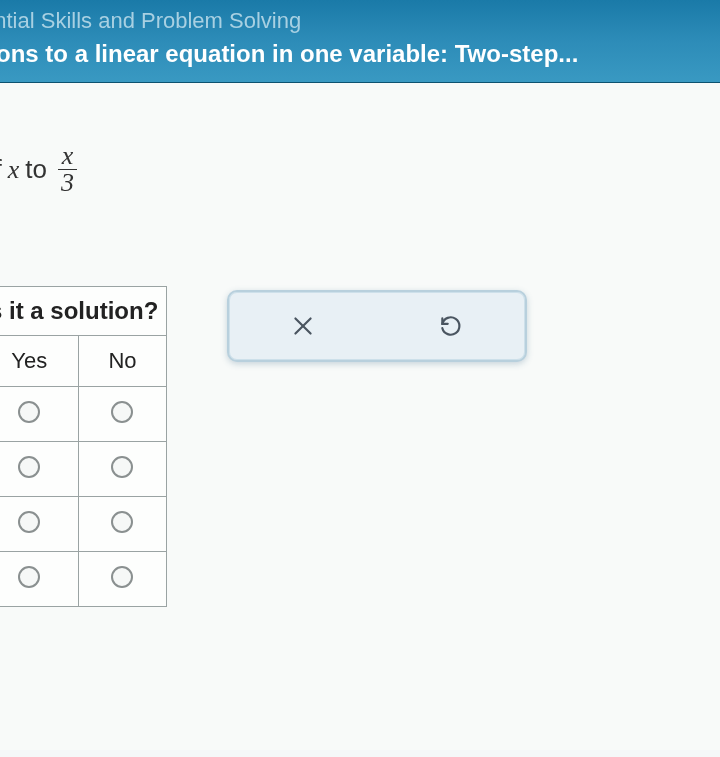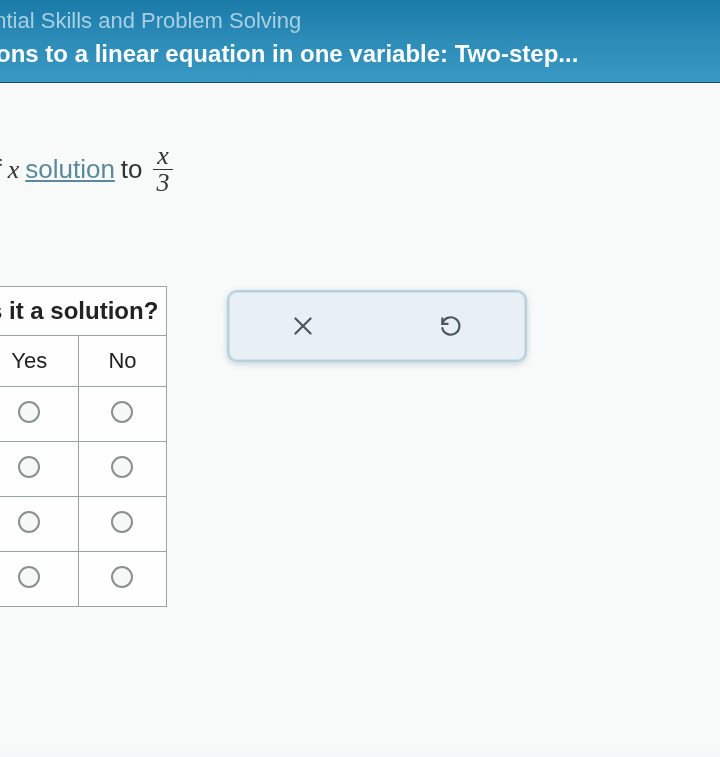--- a/index.html
+++ b/index.html
@@ -138,21 +138,20 @@
 <div class="header">
   <div class="header-line1">ssential Skills and Problem Solving</div>
   <div class="header-line2">lutions to a linear equation in one variable: Two-step...</div>
 </div>
 
 <div class="content">
 
   <div class="question">
     <span> of </span>
     <span style="font-style:italic;font-family:'Times New Roman',serif">x</span>
-    <span class="link">solution</span>
     <span> to </span>
     <span class="fraction">
       <span class="num">x</span>
       <span class="den">3</span>
     </span>
   </div>
 
   <div class="lower">
     <div class="table-wrap">
       <table>

